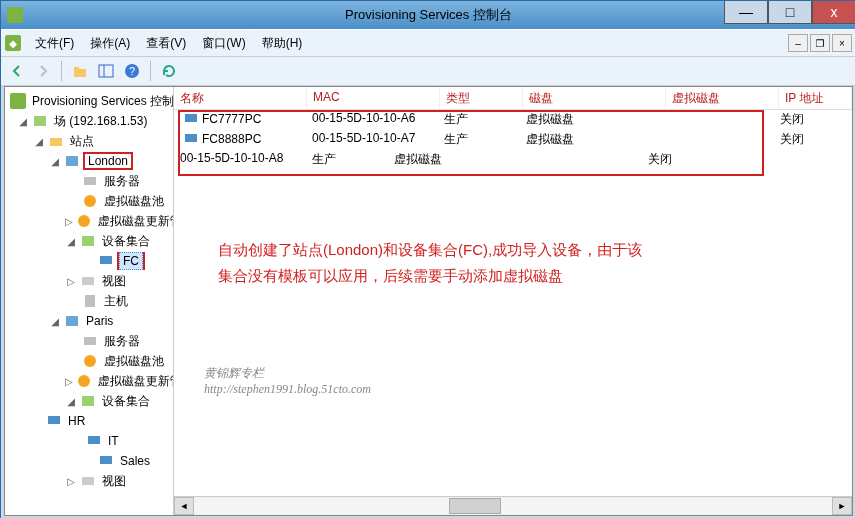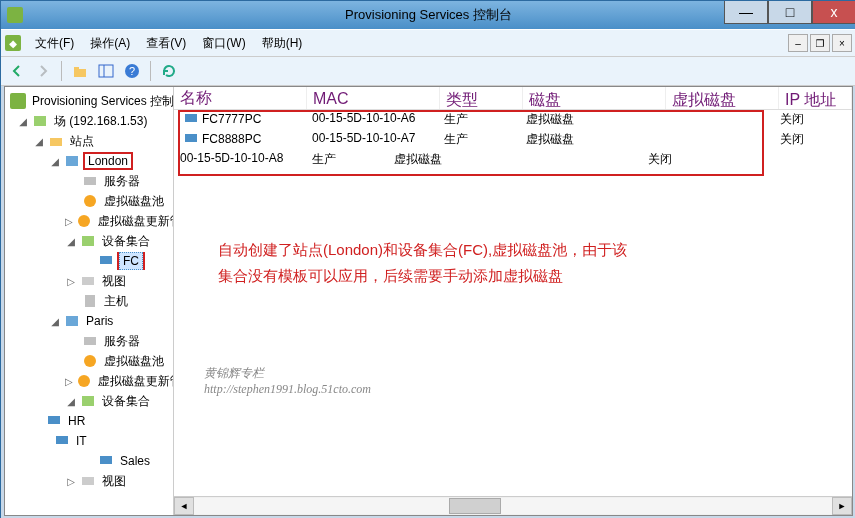--- a/index.html
+++ b/index.html
@@ -27,21 +27,21 @@
   .tree ul{list-style:none;margin:0;padding:0}
   .tree li{white-space:nowrap}
   .node{display:flex;align-items:center;height:20px;padding-right:6px}
   .twisty{width:12px;text-align:center;color:#666;font-size:10px}
   .node-icon{width:16px;height:16px;margin:0 3px;flex-shrink:0}
   .node-label{padding:1px 3px}
   .selected{background:#cfe6ff;border:1px dotted #4a8fc8}
   .redbox{border:2px solid #d02020;display:inline-block}
   .list-panel{flex:1;display:flex;flex-direction:column;position:relative}
   .list-header{display:flex;height:22px;background:#fff;border-bottom:1px solid #ddd}
-  .list-header div{border-right:1px solid #eee;padding:3px 6px;font-size:16px;color:#701a75}
+  .list-header div{border-right:1px solid #eee;padding:3px 6px;font-size:12px;color:#b91c1c}
   .list-body{position:relative}
   .list-row{display:flex;height:20px;align-items:flex-start}
   .list-row div{padding:1px 6px;font-size:12px}
   .col-name{width:120px;display:flex;align-items:center}
   .col-mac{width:120px}
   .col-type{width:70px}
   .col-disk{width:130px}
   .col-vdisk{width:100px}
   .col-ip{width:60px}
   .red-outline{position:absolute;border:2px solid #d02020;pointer-events:none}
@@ -278,21 +278,21 @@
                           <ul>
                             <li>
                                 <div class="node" style="padding-left:38px">
                                   <svg class="node-icon">
                                     <rect x="2" y="3" width="12" height="8" class="ico-pc"></rect>
                                   </svg>
                                   <span class="node-label">HR</span>
                                 </div>
                               </li>
                             <li>
-                                <div class="node" style="padding-left:46px">
+                                <div class="node" style="padding-left:78px">
                                   <svg class="node-icon">
                                     <rect x="2" y="3" width="12" height="8" class="ico-pc"></rect>
                                   </svg>
                                   <span class="node-label">IT</span>
                                 </div>
                               </li>
                             <li>
                                 <div class="node" style="padding-left:90px">
                                   <svg class="node-icon">
                                     <rect x="2" y="3" width="12" height="8" class="ico-pc"></rect>
@@ -362,21 +362,21 @@
         <div class="list-row">
           <div class="col-mac">00-15-5D-10-10-A8</div>
           <div class="col-type">生产</div>
           <div class="col-disk">虚拟磁盘</div>
           <div class="col-vdisk"></div>
           <div class="col-ip">关闭</div>
         </div>
       </div>
 
       <div class="annotation" style="left:44px;top:150px">
-        <span>自动创建了站点(London)和设备集合(FC),虚拟磁盘池，由于该</span><br>
+        <span>自动创建了站点(London)和设备集合(FC),成功导入设备，由于该</span><br>
         <span>集合没有模板可以应用，后续需要手动添加虚拟磁盘</span>
       </div>
 
       <div class="watermark" style="left:30px;top:278px">
         <span>黄锦辉专栏</span><br>
         <span>http://stephen1991.blog.51cto.com</span>
       </div>
 
       <div class="hscroll">
         <div class="arrow">◄</div>

